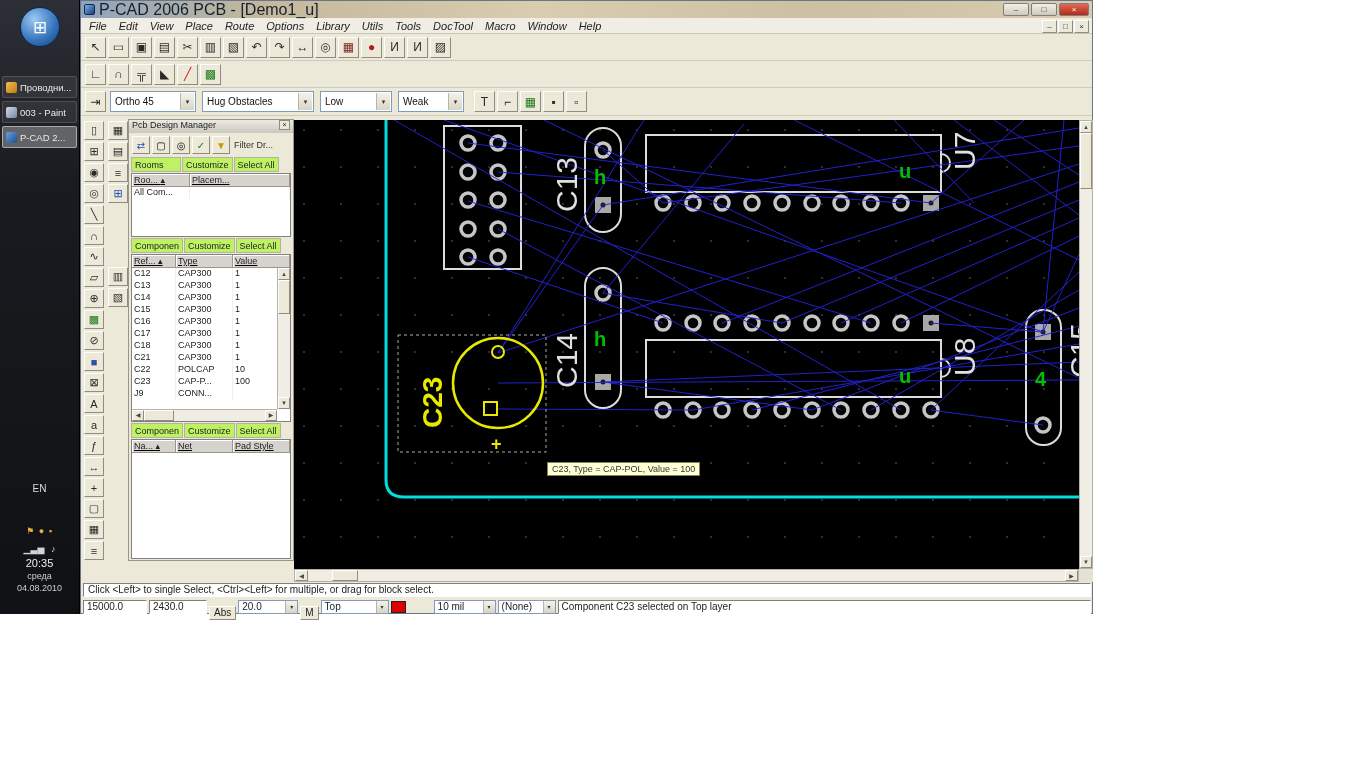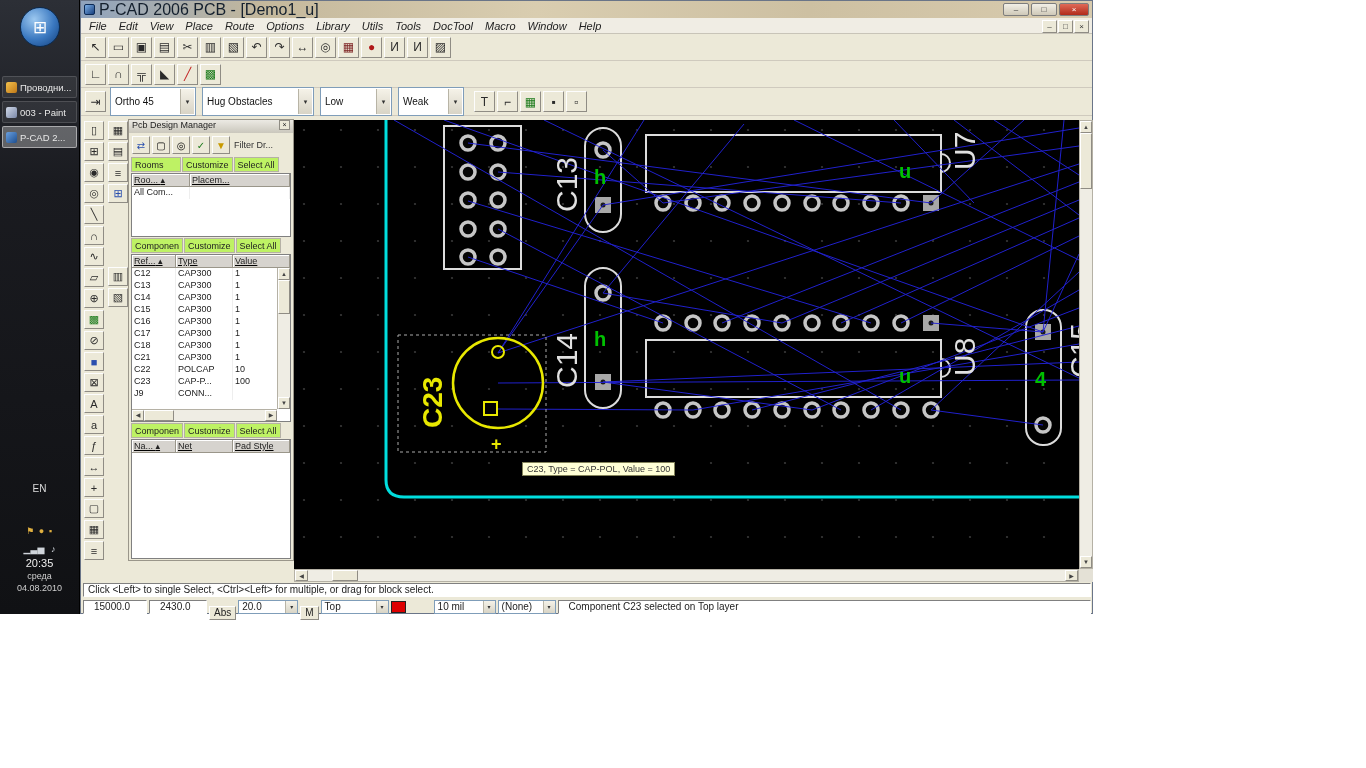--- a/index.html
+++ b/index.html
@@ -52,21 +52,21 @@
     border-color:#fff #8f8c84 #8f8c84 #fff; font-size:8px; line-height:11px; text-align:center; color:#333; }
 
   .tbrow { display:flex; align-items:center; height:27px; border-bottom:1px solid #cfcabe;
     padding-left:4px; gap:2px; background:#ece9d8; }
   .tbtn { width:21px; height:21px; background:#ece9d8; border:1px solid;
     border-color:#fdfdfd #8f8c84 #8f8c84 #fdfdfd; display:flex; align-items:center;
     justify-content:center; font-size:12px; color:#2a2a2a; }
   .p-btn { width:20px; height:19px; margin-bottom:2px; background:#ece9d8; border:1px solid;
     border-color:#fdfdfd #8f8c84 #8f8c84 #fdfdfd; display:flex; align-items:center;
     justify-content:center; font-size:11px; color:#2a2a2a; }
-  .combo { height:29px; background:#fff; border:1px solid #7f9db9; font-size:10px;
+  .combo { height:21px; background:#fff; border:1px solid #7f9db9; font-size:10px;
     display:flex; align-items:center; padding:0 16px 0 4px; position:relative; color:#111; margin:0 2px; }
   .combo .arr { position:absolute; right:1px; top:1px; bottom:1px; width:14px;
     background:linear-gradient(#f5f2e8,#d8d4c6); border-left:1px solid #b8b4a6;
     display:flex; align-items:center; justify-content:center; font-size:7px; color:#333; }
 
   .palette1 { position:absolute; left:3px; top:120px; width:22px; }
   .palette2 { position:absolute; left:27px; top:120px; width:22px; }
   .pal-gap { height:62px; }
 
   
@@ -103,39 +103,39 @@
     font-size:6px; text-align:center; line-height:10px; color:#444; }
   .sb-thumb { height:34px; background:#ece9d8; border:1px solid; border-color:#fff #8f8c84 #8f8c84 #fff; }
   .hsb { position:absolute; left:0; right:13px; bottom:0; height:12px; background:#efede4;
     border-top:1px solid #b5b1a5; display:flex; }
   .hsb .sb-btn { width:12px; height:100%; line-height:9px; }
   .hsb .sb-thumb { width:30px; height:100%; }
 
   
   .canvas { position:absolute; left:213px; top:119px; width:785px; height:449px;
     background:#000; overflow:hidden; }
-  .tooltip { position:absolute; left:228px; top:342px; background:#ffffd6; border:1px solid #83835a;
+  .tooltip { position:absolute; left:253px; top:342px; background:#ffffd6; border:1px solid #83835a;
     font-size:9px; color:#333; padding:1px 4px; white-space:nowrap; }
   .cv-vsb { position:absolute; left:998px; top:119px; width:14px; height:449px;
     background:#efede4; border:1px solid #b5b1a5; display:flex; flex-direction:column; }
   .cv-vsb .sb-thumb { height:56px; }
   .cv-hsb { position:absolute; left:213px; top:568px; width:785px; height:13px;
     background:#efede4; border:1px solid #b5b1a5; display:flex; }
   .cv-hsb .sb-btn { width:13px; height:100%; line-height:10px; }
   .cv-hsb .sb-thumb { width:26px; height:100%; margin-left:24px; }
   .cv-corner { position:absolute; left:998px; top:568px; width:14px; height:13px; background:#e4e1d6; }
 
   
   .promptline { position:absolute; left:2px; top:582px; width:1008px; height:14px;
     background:#fff; border:1px solid; border-color:#808080 #fff #fff #808080;
     font-size:10px; color:#222; padding:0 4px; line-height:12px; overflow:hidden; }
   .statusbar { position:absolute; left:0; top:598px; width:1012px; height:15px;
     display:flex; align-items:center; gap:2px; padding:0 2px; font-size:10px; }
   .sfield { height:14px; background:#fff; border:1px solid; border-color:#808080 #fff #fff #808080;
-    padding:0 10px; line-height:12px; color:#222; overflow:hidden; white-space:nowrap; }
+    padding:0 3px; line-height:12px; color:#222; overflow:hidden; white-space:nowrap; }
   .sbtn { height:14px; background:#ece9d8; border:1px solid; border-color:#fff #8f8c84 #8f8c84 #fff;
     padding:0 4px; line-height:12px; color:#222;margin-top:12px; }
   .scombo { height:14px; background:#fff; border:1px solid #7f9db9; padding:0 14px 0 3px;
     line-height:12px; color:#222; position:relative; }
   .scombo .arr { position:absolute; right:0; top:0; bottom:0; width:12px;
     background:linear-gradient(#f5f2e8,#d8d4c6); border-left:1px solid #b8b4a6;
     font-size:6px; text-align:center; line-height:12px; color:#333; }
   .swatch { width:15px; height:12px; background:#dd0000; border:1px solid #222; }
   .smsg { flex:1; }
   .w64{width:64px} .w58{width:58px} .w60{width:60px} .w68{width:68px} .w62{width:62px}

